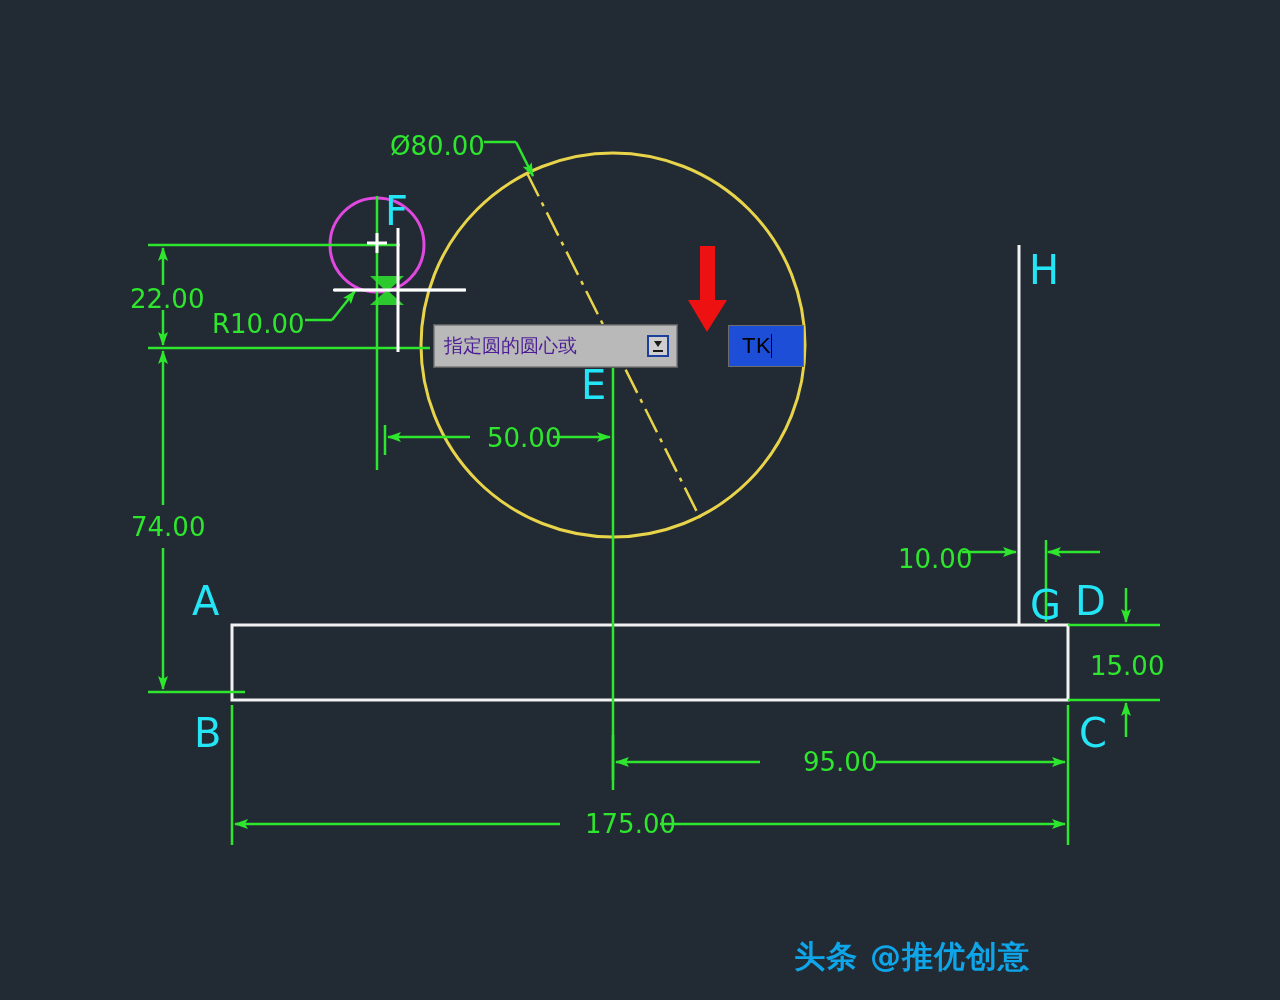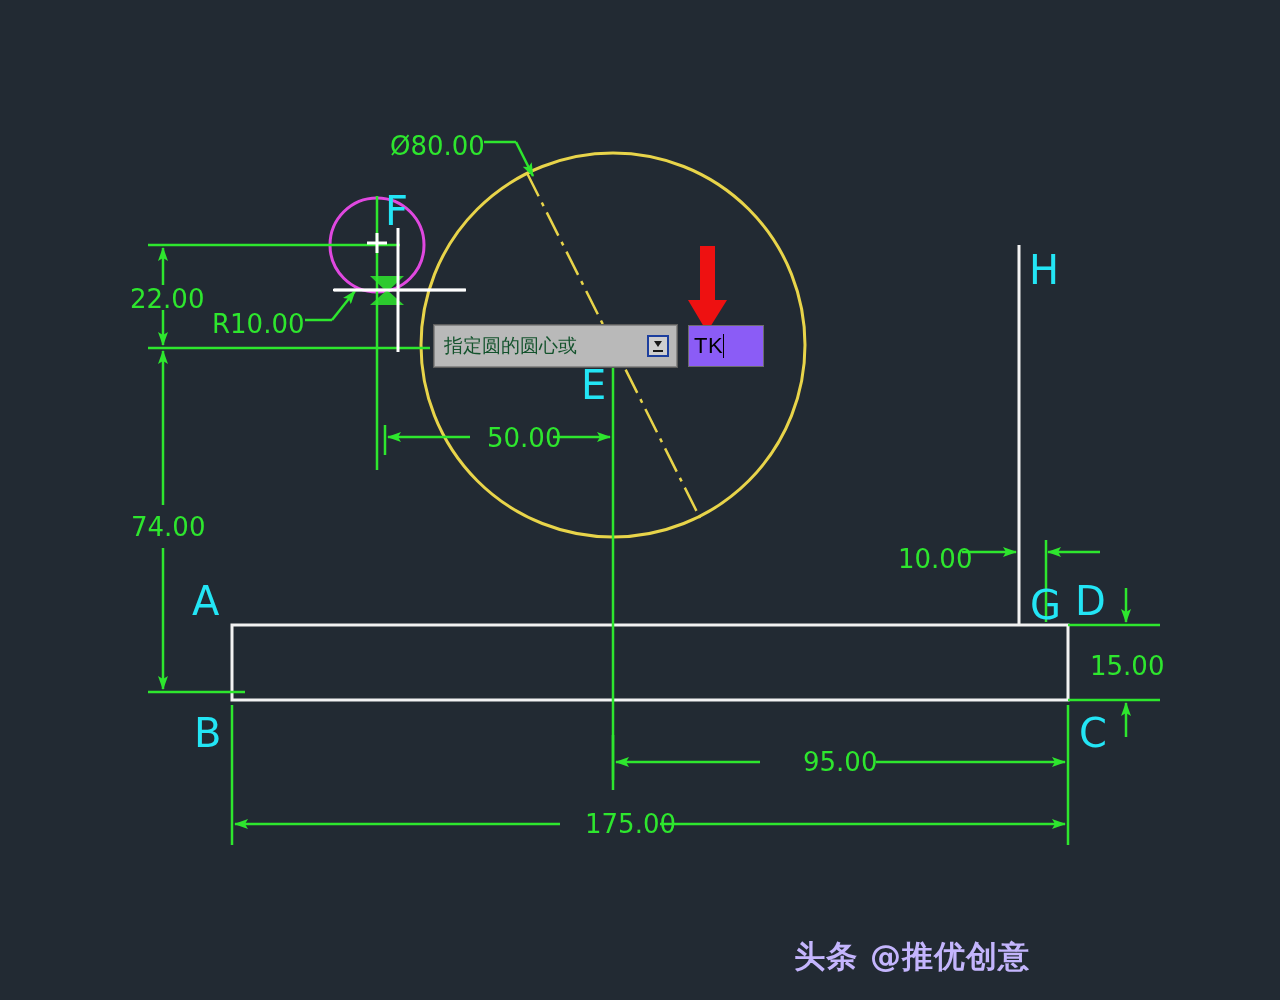--- a/index.html
+++ b/index.html
@@ -40,21 +40,21 @@
     border: 1px solid #8a8a8a;
     box-shadow: 0 0 0 1px #5d5d5d;
     display: flex;
     align-items: center;
     box-sizing: border-box;
   }
   #command-tooltip .prompt-text {
     flex: 1;
     padding-left: 9px;
     font-size: 19px;
-    color: #14532d;
+    color: #4c1d95;
     font-family: "DejaVu Sans", sans-serif;
     white-space: nowrap;
     letter-spacing: 0px;
   }
   #command-tooltip .dropdown-btn {
     width: 22px;
     height: 22px;
     margin-right: 7px;
     background: #cfcfcf;
     border: 2px solid #1d3f9e;
@@ -77,29 +77,30 @@
     position: absolute;
     left: 4px;
     bottom: 3px;
     width: 10px;
     height: 2px;
     background: #1a1a1a;
   }
 
   
   #command-input-box {
-    left: 688px;
+    left: 728px;
     top: 325px;
     width: 76px;
     height: 42px;
-    background: #8b5cf6;
+    background: #1d4ed8;
     border: 1px solid #6d6d6d;
     box-sizing: border-box;
     display: flex;
     align-items: center;
+    padding-left: 8px;
   }
   #command-input-box .input-value {
     padding-left: 5px;
     font-size: 22px;
     color: #000;
     font-family: "Liberation Sans", sans-serif;
     letter-spacing: 0.5px;
   }
   #command-input-box .caret {
     width: 1px;
@@ -120,21 +121,21 @@
     letter-spacing: 2px;
     pointer-events: none;
     user-select: none;
     text-shadow: 1px 1px 0 rgba(255,255,255,0.05);
   }
   #watermark-corner {
     right: 18px;
     bottom: 22px;
     font-size: 31px;
     font-weight: bold;
-    color: #c4b5fd;
+    color: #0ea5e9;
     font-family: "DejaVu Sans", sans-serif;
     letter-spacing: 1px;
     user-select: none;
     text-align: right;
   }
 </style>
 </head>
 <body>
 
 <div id="cad-root">

